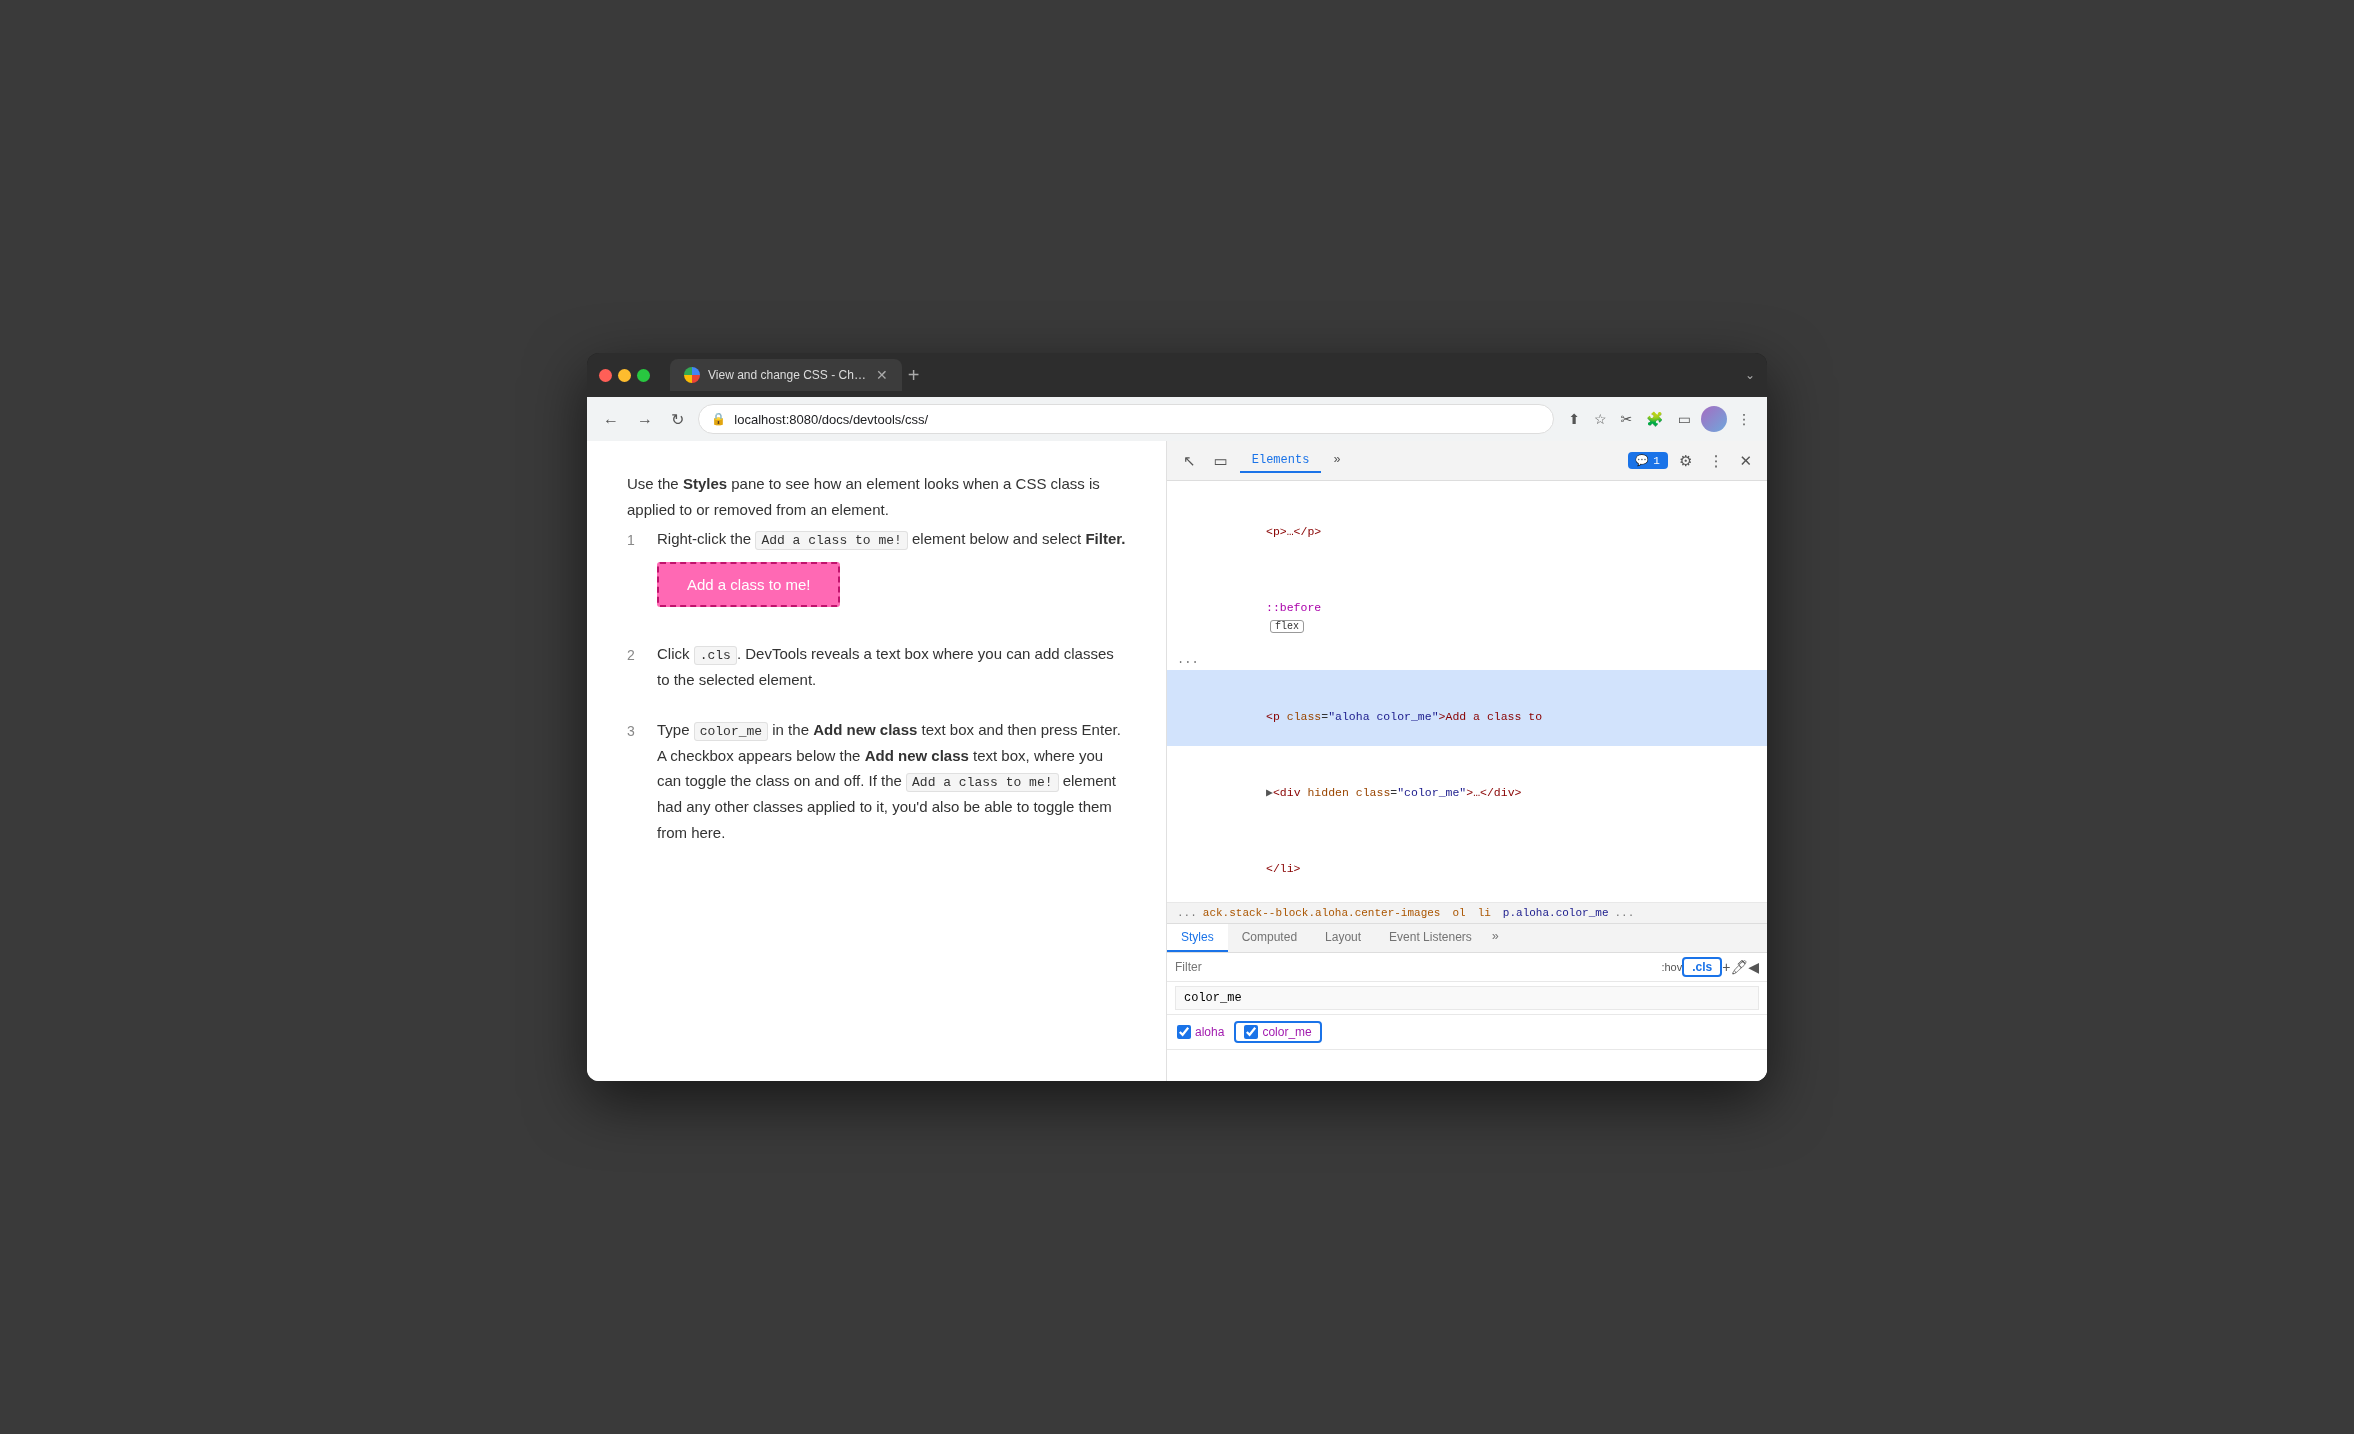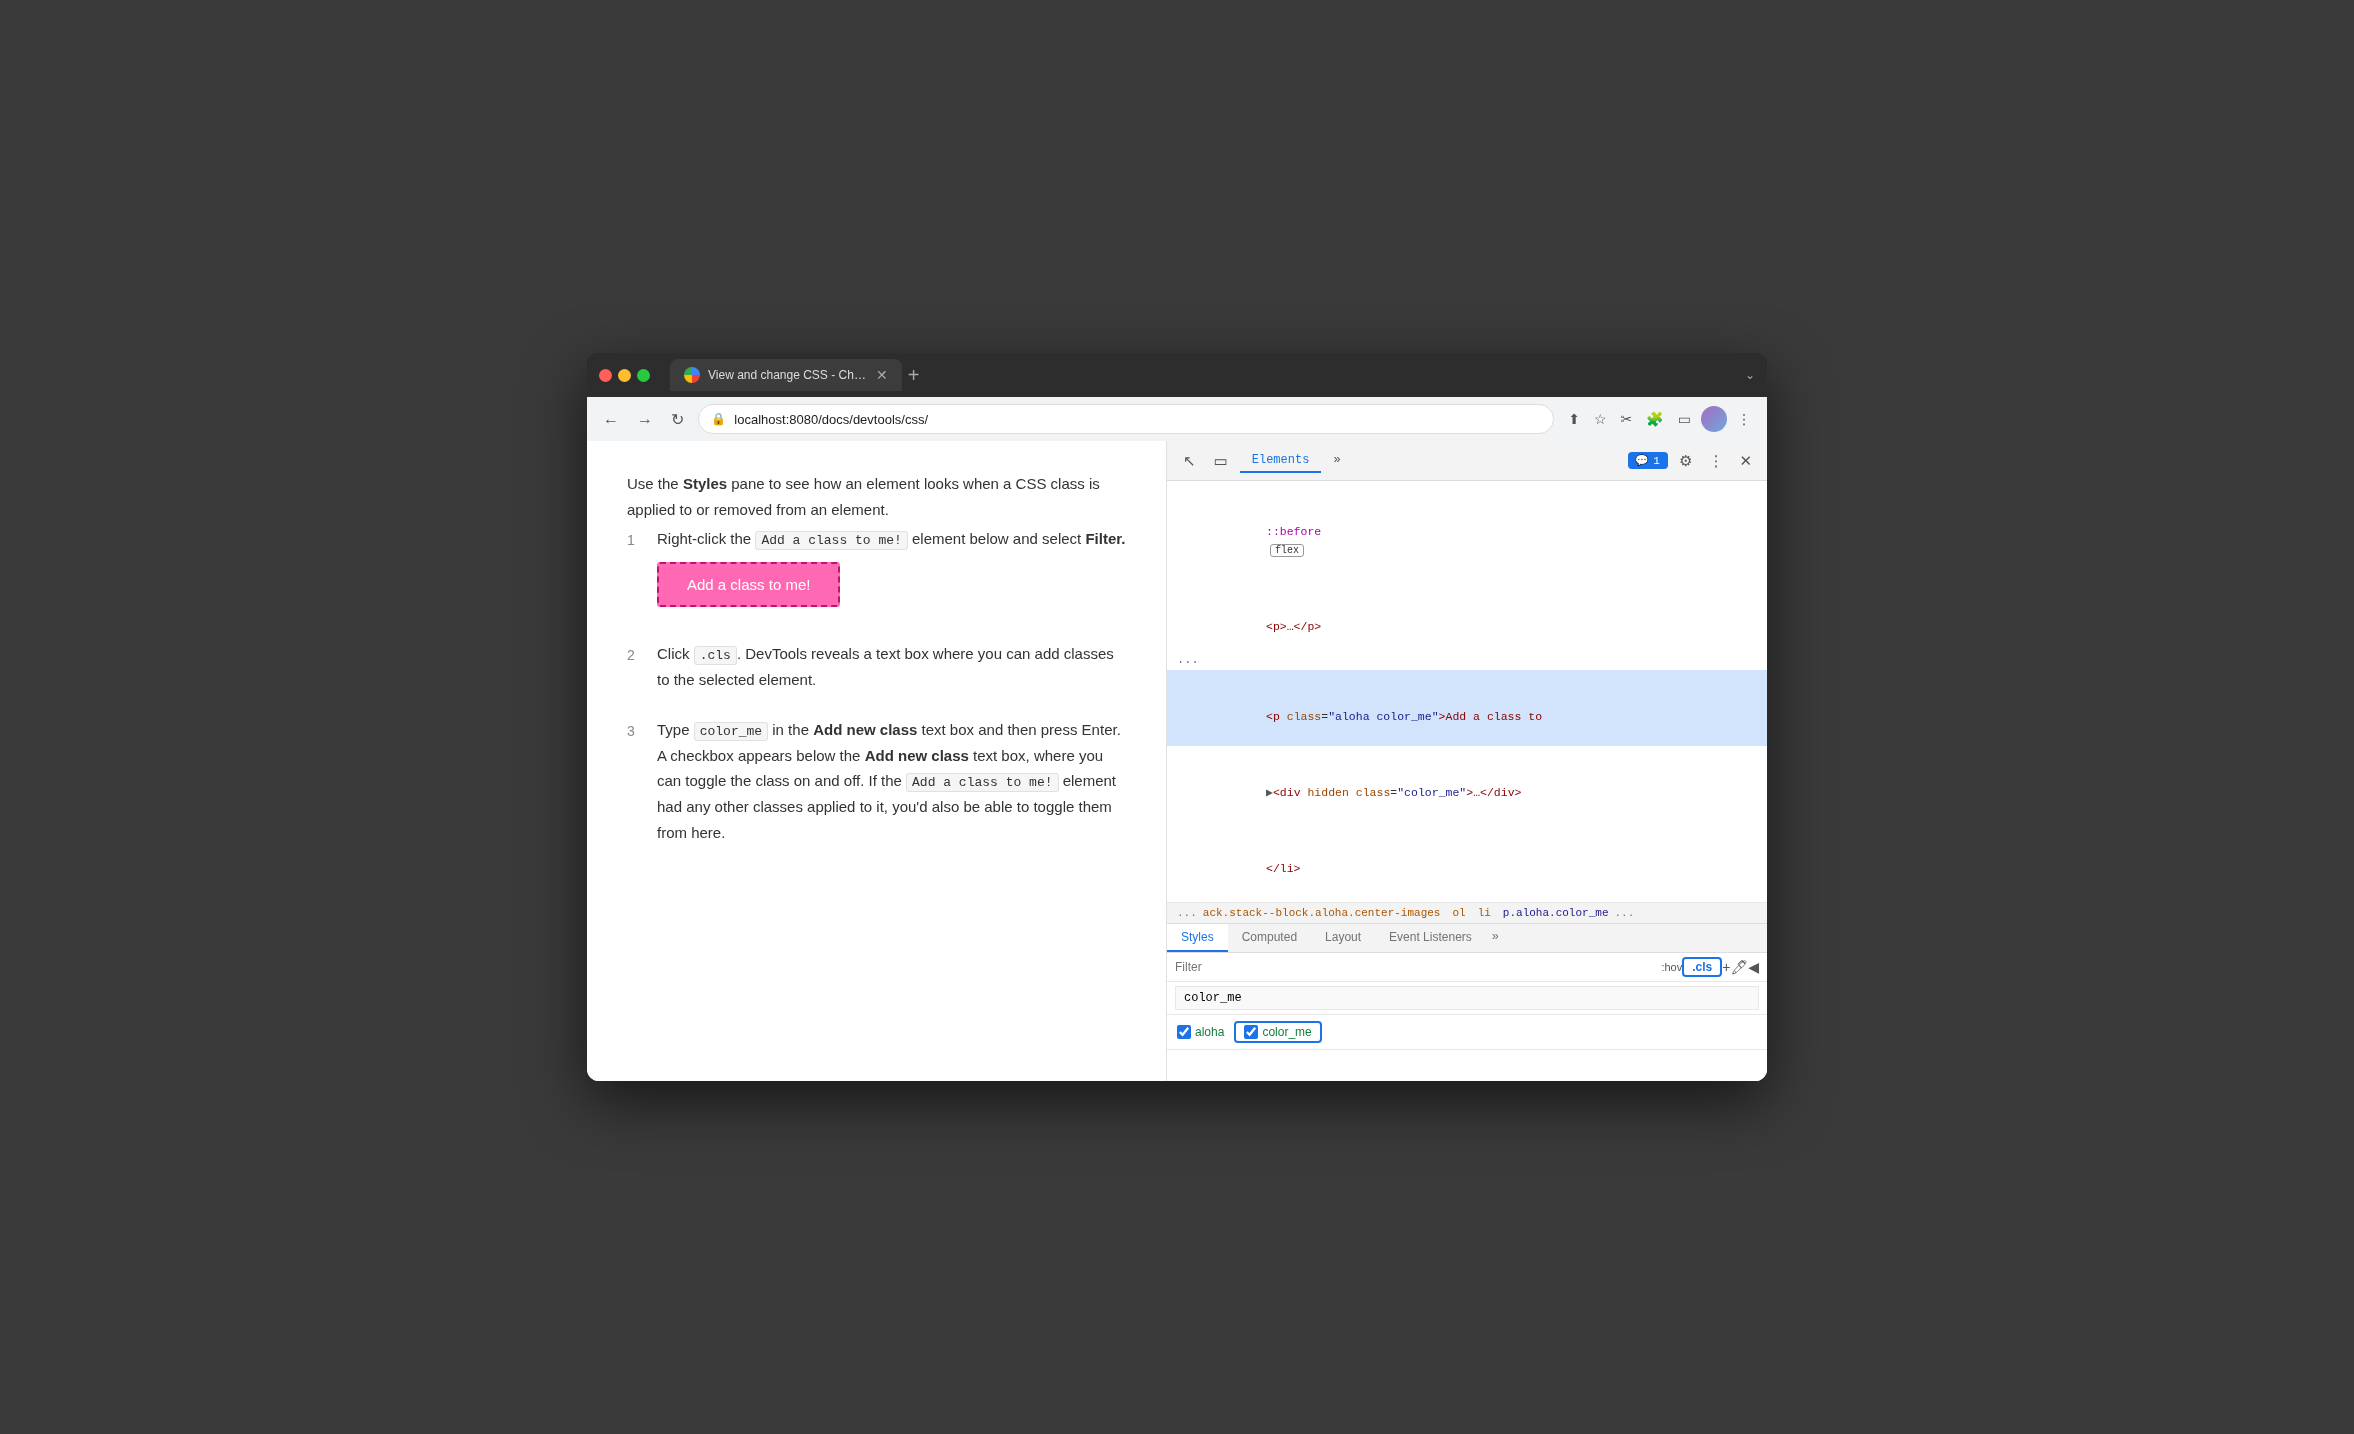--- a/index.html
+++ b/index.html
@@ -412,21 +412,21 @@
       align-items: center;
       gap: 4px;
       font-size: 12px;
       font-family: -apple-system, sans-serif;
     }
     .class-checkbox {
       width: 14px;
       height: 14px;
       accent-color: #1a73e8;
     }
-    .class-toggle-label { color: #15803d; }
+    .class-toggle-label { color: #a21caf; }
     .class-toggle.outlined {
       border: 2px solid #1a73e8;
       border-radius: 4px;
       padding: 2px 8px;
     }
   </style>
 </head>
 <body>
 
 <div class="browser-window">
@@ -518,27 +518,27 @@
             <span>1</span>
           </div>
           <button class="devtools-action-btn">⚙</button>
           <button class="devtools-action-btn">⋮</button>
           <button class="devtools-action-btn">✕</button>
         </div>
       </div>
 
       <div class="dom-tree">
         <div class="dom-line">
+          &nbsp;&nbsp;&nbsp;&nbsp;&nbsp;&nbsp;&nbsp;&nbsp;&nbsp;&nbsp;&nbsp;&nbsp;&nbsp;&nbsp;&nbsp;&nbsp;&nbsp;&nbsp;
+          <span class="dom-tag">&lt;p&gt;…&lt;/p&gt;</span>
+        </div>
+        <div class="dom-line">
           &nbsp;&nbsp;&nbsp;&nbsp;&nbsp;&nbsp;&nbsp;&nbsp;&nbsp;&nbsp;&nbsp;&nbsp;&nbsp;&nbsp;&nbsp;&nbsp;
           <span class="dom-pseudo">::before</span>
           <span style="border:1px solid #999; border-radius:3px; padding:0 4px; font-size:10px; margin-left:4px; color:#333;">flex</span>
-        </div>
-        <div class="dom-line">
-          &nbsp;&nbsp;&nbsp;&nbsp;&nbsp;&nbsp;&nbsp;&nbsp;&nbsp;&nbsp;&nbsp;&nbsp;&nbsp;&nbsp;&nbsp;&nbsp;&nbsp;&nbsp;
-          <span class="dom-tag">&lt;p&gt;…&lt;/p&gt;</span>
         </div>
         <div class="dom-dots">···</div>
         <div class="dom-line selected">
           &nbsp;&nbsp;&nbsp;&nbsp;&nbsp;&nbsp;&nbsp;
           <span class="dom-tag">&lt;p </span><span class="dom-attr-name">class</span>=<span class="dom-attr-val">"aloha color_me"</span><span class="dom-tag">&gt;Add a class to</span>
         </div>
         <div class="dom-line">
           &nbsp;&nbsp;&nbsp;&nbsp;&nbsp;&nbsp;&nbsp;
           <span class="dom-expand">▶</span><span class="dom-tag">&lt;div </span><span class="dom-attr-name">hidden</span> <span class="dom-attr-name">class</span>=<span class="dom-attr-val">"color_me"</span><span class="dom-tag">&gt;…&lt;/div&gt;</span>
         </div>

